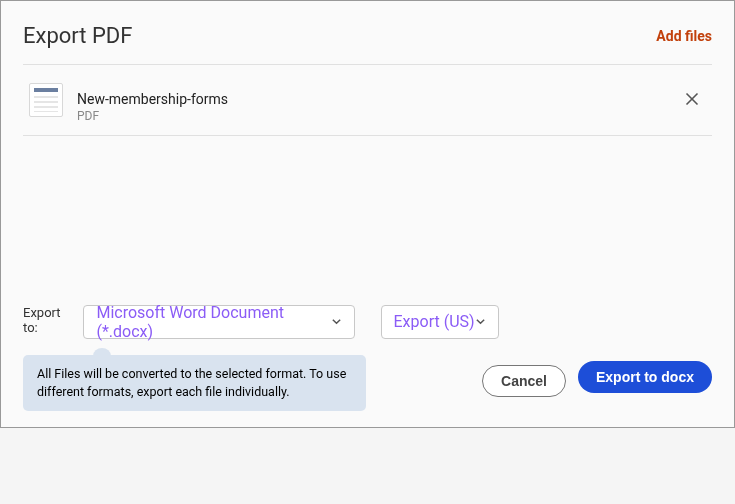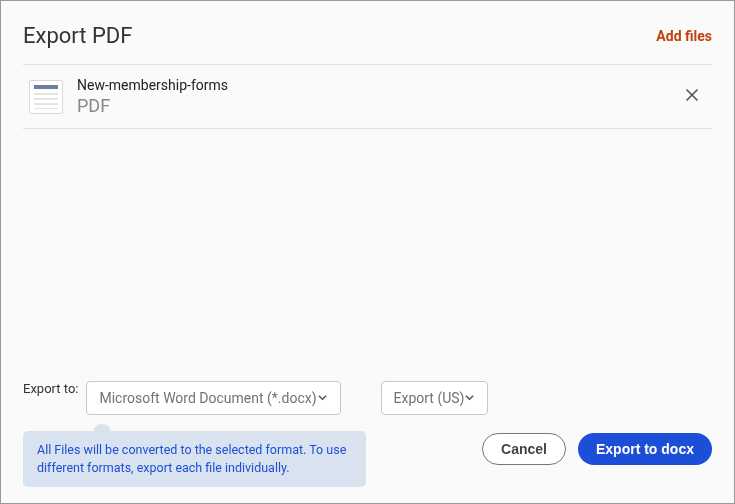--- a/index.html
+++ b/index.html
@@ -5,21 +5,21 @@
     * { box-sizing: border-box; margin: 0; padding: 0; }
     body {
       font-family: -apple-system, BlinkMacSystemFont, "Segoe UI", Roboto, Arial, sans-serif;
       background: #f5f5f5;
       width: 735px;
       height: 504px;
       overflow: hidden;
     }
     .dialog {
       width: 735px;
-      height: 504px;
+      height: 428px;
       background: #fafafa;
       border: 1px solid #999;
       display: flex;
       flex-direction: column;
       position: relative;
     }
     .header {
       display: flex;
       justify-content: space-between;
       align-items: center;
@@ -70,27 +70,28 @@
       content: "";
       position: absolute;
       top: 12px; left: 4px; right: 4px; bottom: 4px;
       background: repeating-linear-gradient(to bottom, #e5e5e5 0, #e5e5e5 2px, transparent 2px, transparent 5px);
     }
     .file-info {
       flex: 1;
       display: flex;
       flex-direction: column;
       gap: 2px;
+      margin-top: 14px;
     }
     .file-name {
       font-size: 14px;
       color: #222;
     }
     .file-type {
-      font-size: 18px;
+      font-size: 12px;
       color: #888;
     }
     .remove-btn {
       width: 28px;
       height: 28px;
       display: flex;
       align-items: center;
       justify-content: center;
       cursor: pointer;
       color: #555;
@@ -123,33 +124,33 @@
       background: #fff;
       border: 1px solid #c8c8c8;
       border-radius: 4px;
       display: flex;
       align-items: center;
       justify-content: space-between;
       padding: 0 12px;
       cursor: pointer;
     }
     .select-value {
-      font-size: 14px;
-      color: #737373;
+      font-size: 16px;
+      color: #8b5cf6;
     }
     .chevron svg { width: 11px; height: 11px; color: #555; }
 
     .tooltip {
       width: 343px;
       background: #d9e3ef;
       border-radius: 5px;
       padding: 10px 14px;
       font-size: 12.5px;
       line-height: 1.45;
-      color: #1d4ed8;
+      color: #000000;
       position: relative;
       margin-top: 2px;
     }
     .tooltip::before {
       content: "";
       position: absolute;
       top: -7px;
       left: 70px;
       width: 18px;
       height: 8px;
@@ -175,20 +176,21 @@
       font-weight: 600;
       cursor: pointer;
       display: flex;
       align-items: center;
       border: none;
     }
     .btn-secondary {
       background: #fff;
       color: #444;
       border: 1.5px solid #777;
+      margin-top: 8px;
     }
     .btn-primary {
       background: #1d4ed8;
       color: #fff;
     }
   </style>
 </head>
 <body>
 
 <div class="dialog">

